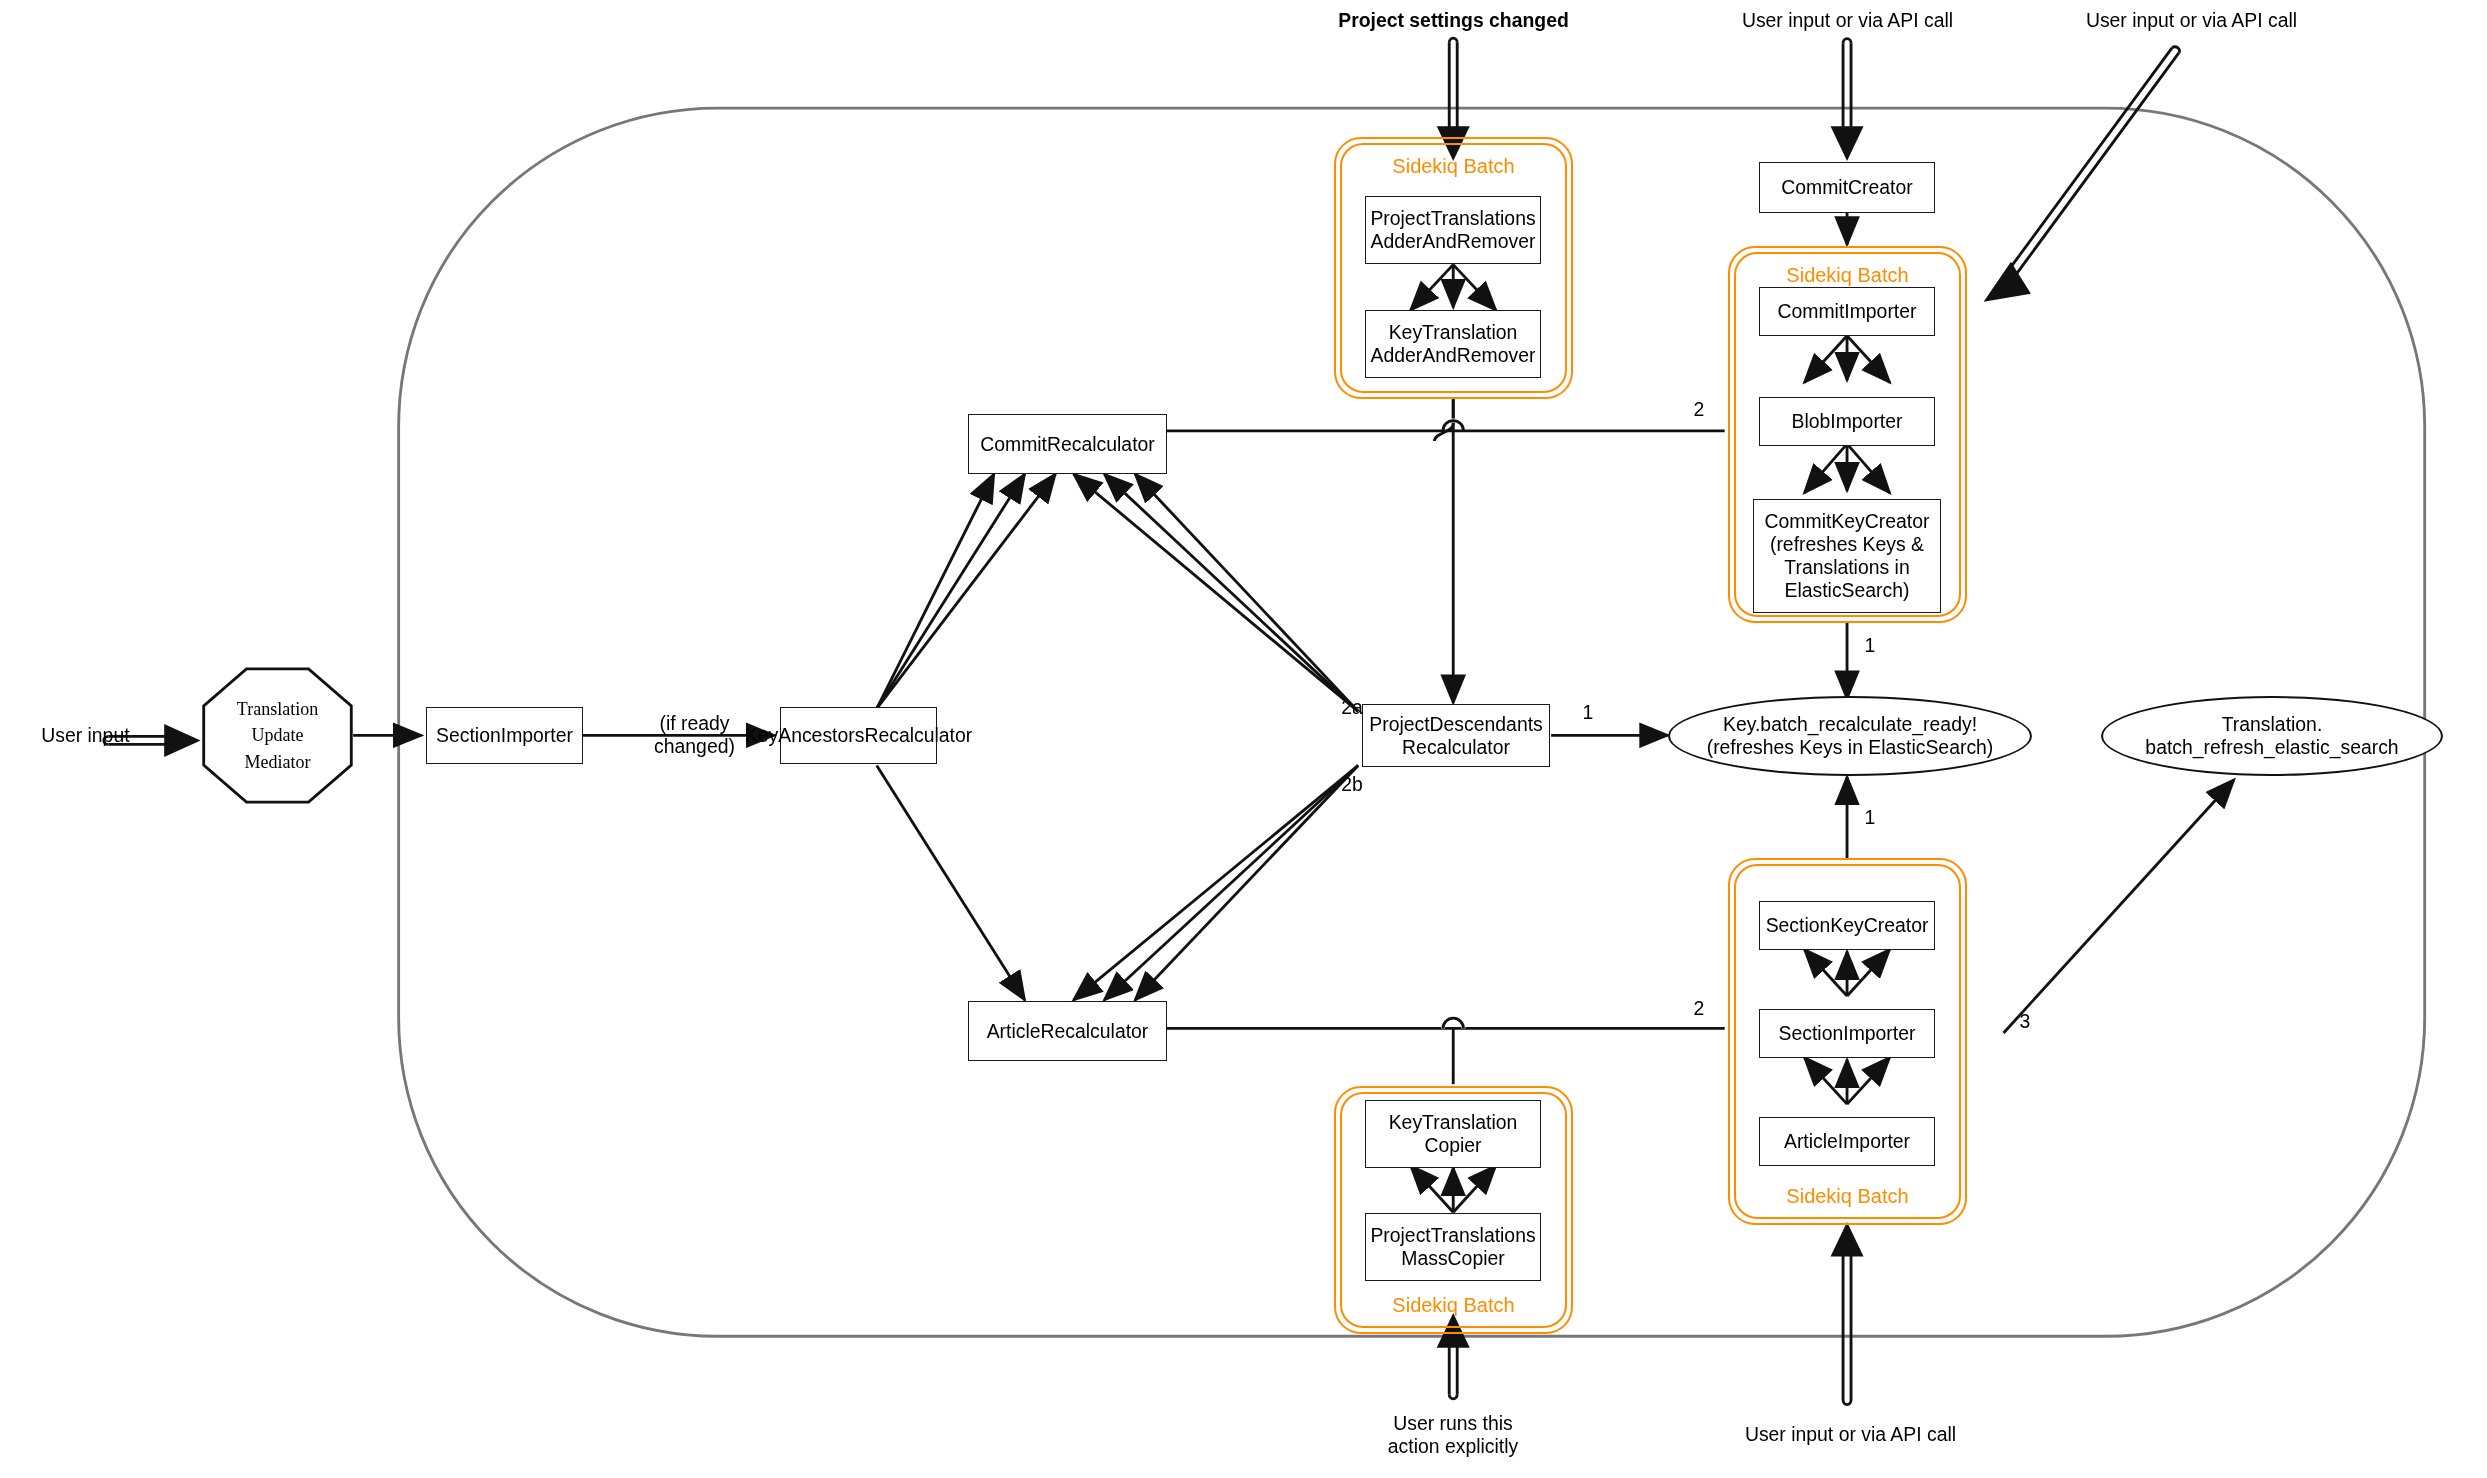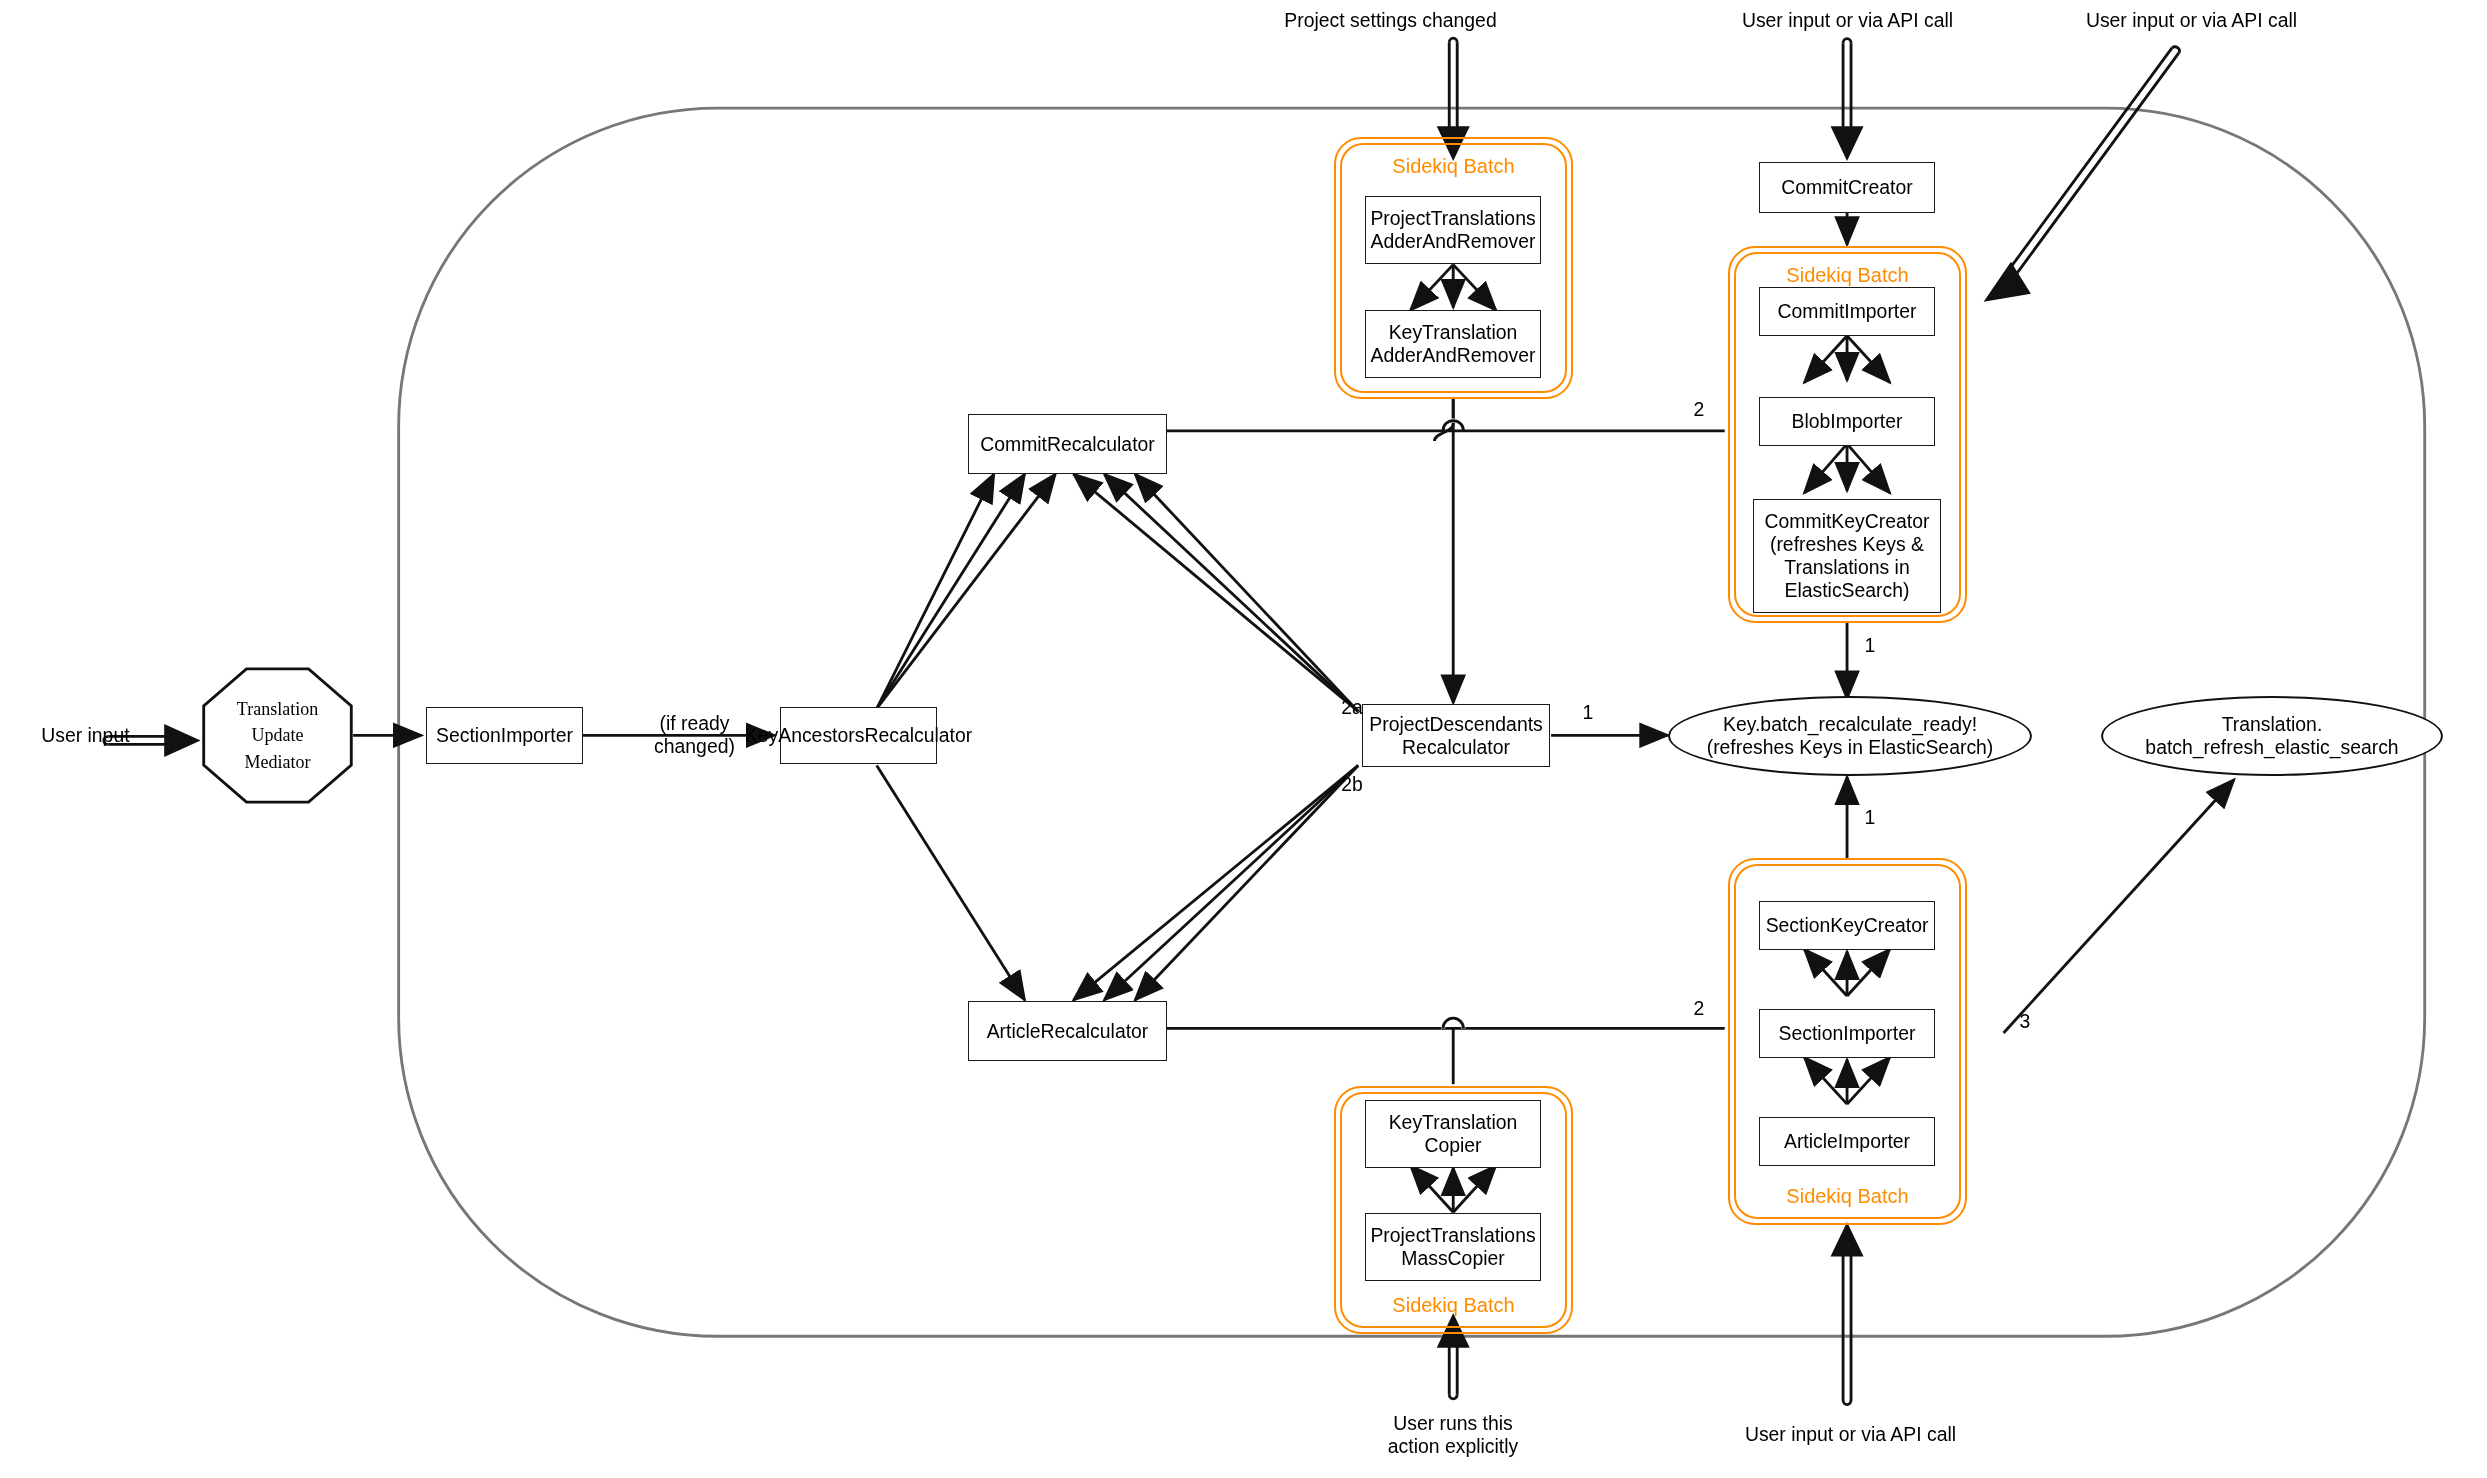--- a/index.html
+++ b/index.html
@@ -159,21 +159,21 @@
 
     <line x1="3520" y1="1815" x2="3925" y2="1370" stroke="#111" stroke-width="5" marker-end="url(#ah)"></line>
 
     <line x1="2553" y1="1807" x2="2553" y2="1905" stroke="#111" stroke-width="5" fill="none"></line>
 
     <line x1="3245" y1="370" x2="3245" y2="430" stroke="#111" stroke-width="5" marker-end="url(#ah)"></line>
   </svg>
 
   <div class="plainlabel" style="left:11.4px;top:724px;width:148px;">User input</div>
 
-  <div class="plainlabel" style="left:1248px;top:8.5px;width:285px;">Project settings changed</div>
+  <div class="plainlabel" style="left:1311px;top:8.5px;width:285px;font-weight:bold;">Project settings changed</div>
 
   <div class="plainlabel" style="left:1705px;top:8.5px;width:285px;">User input or via API call</div>
 
   <div class="plainlabel" style="left:2049px;top:8.5px;width:285px;">User input or via API call</div>
 
   <div class="plainlabel" style="left:1328px;top:1412px;width:250px;">
     <div>User runs this</div>
     <div>action explicitly</div>
   </div>
 

